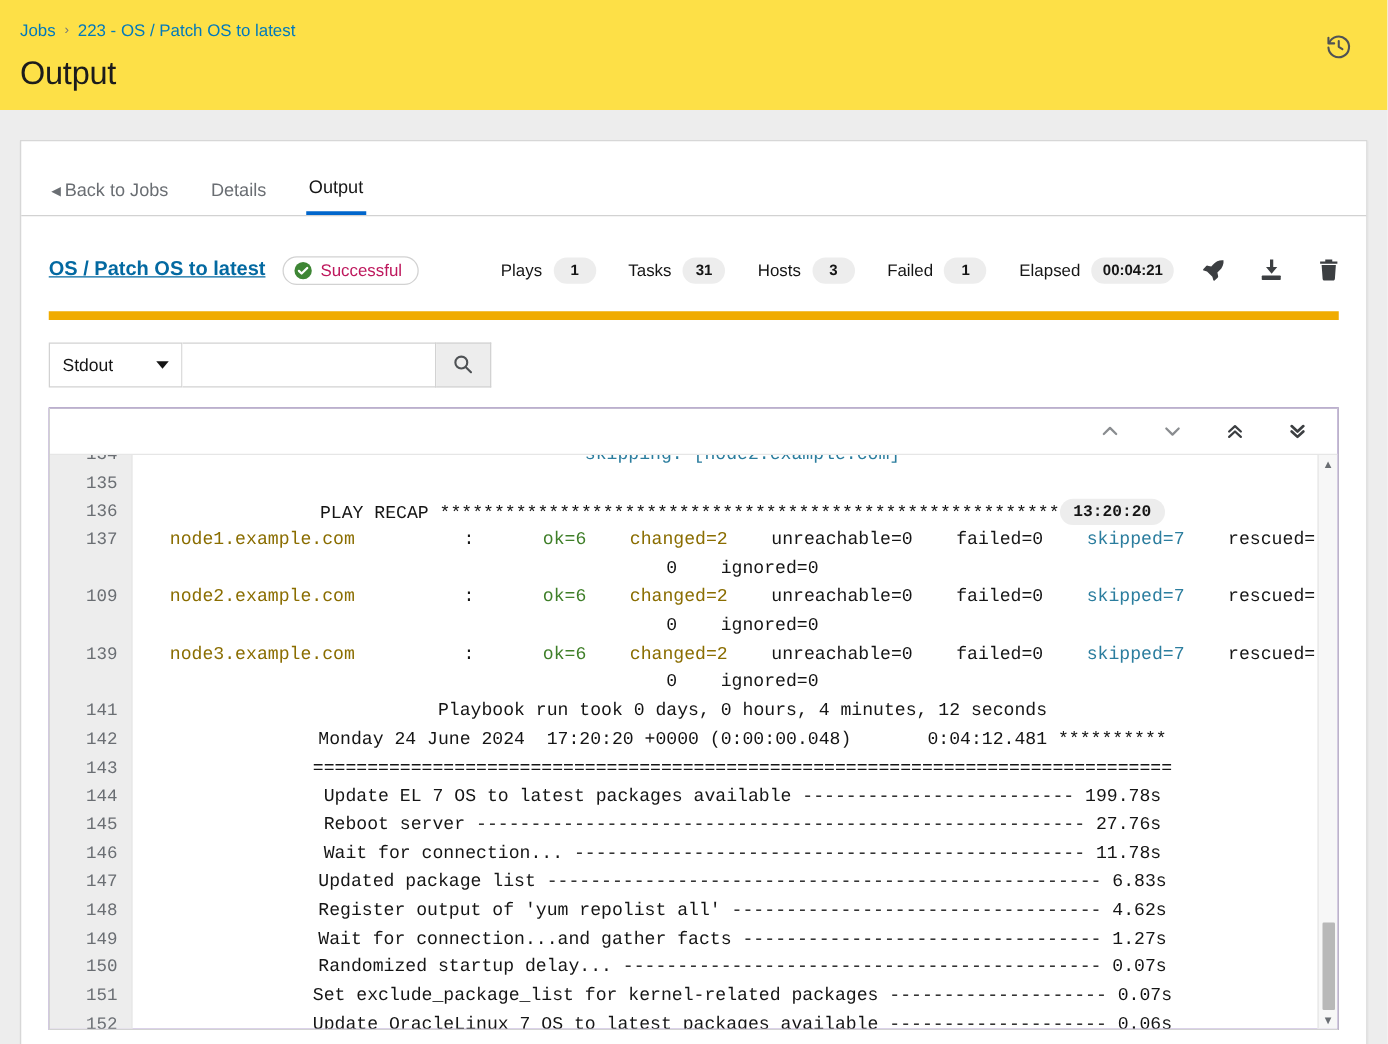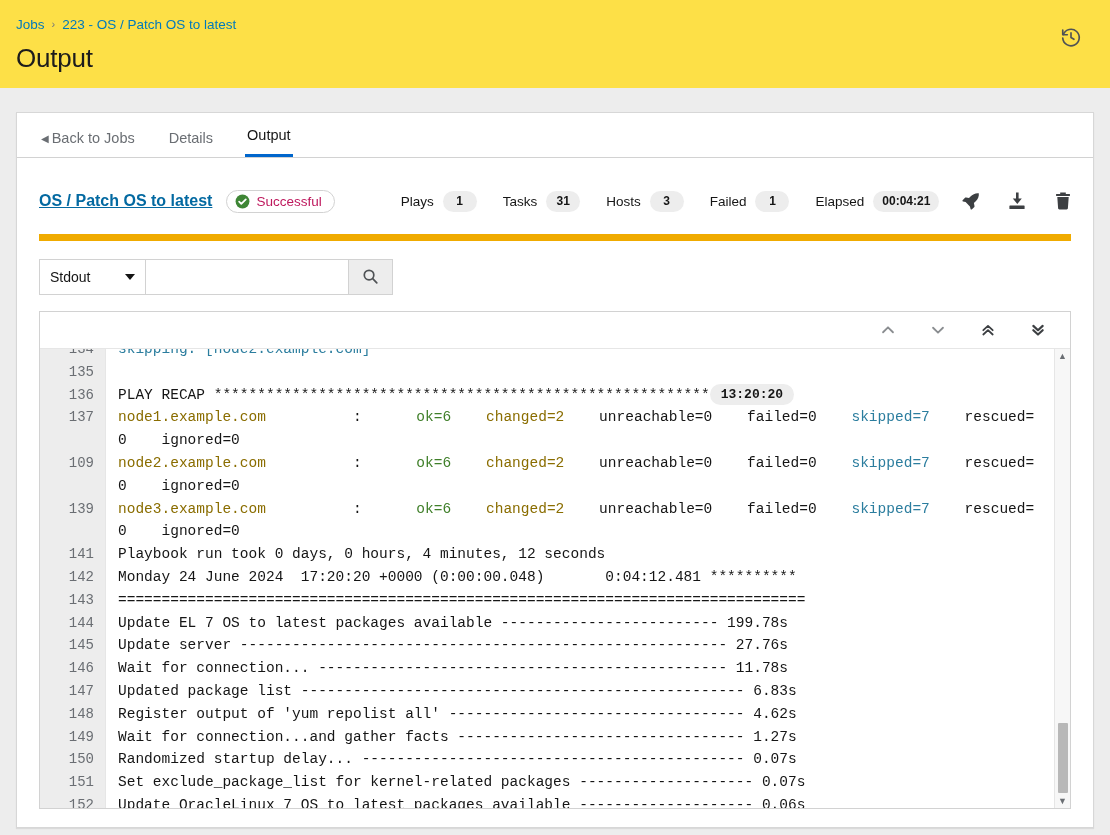--- a/index.html
+++ b/index.html
@@ -55,21 +55,21 @@
     width: 1078px;
     background: #ffffff;
     border: 1px solid #d7d7d7;
     box-shadow: 0 1px 1px rgba(3,3,3,0.08);
   }
 
   
   .tabs {
     display: flex;
     align-items: flex-end;
-    height: 45px;
+    height: 60px;
     border-bottom: 1px solid #d2d2d2;
     padding-left: 22px;
     gap: 30px;
   }
   .tab {
     font-size: 14.5px;
     color: #6a6e73;
     padding: 0 2px 11px 2px;
     cursor: pointer;
     position: relative;
@@ -247,20 +247,21 @@
     flex: 0 0 66px;
     background: #ededed;
     border-right: 1px solid #e6e6e6;
     padding-top: 0;
   }
   .code {
     flex: 1 1 auto;
     position: relative;
     overflow: hidden;
     padding-left: 12px;
+    text-align: center;
   }
   .row {
     height: 22.8px;
     line-height: 22.8px;
     font-family: "Liberation Mono", "DejaVu Sans Mono", monospace;
     font-size: 14.5px;
     white-space: pre;
   }
   .gutter .row {
     text-align: right;
@@ -476,21 +477,21 @@
           <div class="row"><span class="c-olive">node1.example.com</span><span class="c-dark">          : </span><span class="c-green">ok=6</span><span class="c-dark">    </span><span class="c-olive">changed=2</span><span class="c-dark">    unreachable=0    failed=0    </span><span class="c-blue">skipped=7</span><span class="c-dark">    rescued=</span></div>
           <div class="row"><span class="c-dark">0    ignored=0</span></div>
           <div class="row"><span class="c-olive">node2.example.com</span><span class="c-dark">          : </span><span class="c-green">ok=6</span><span class="c-dark">    </span><span class="c-olive">changed=2</span><span class="c-dark">    unreachable=0    failed=0    </span><span class="c-blue">skipped=7</span><span class="c-dark">    rescued=</span></div>
           <div class="row"><span class="c-dark">0    ignored=0</span></div>
           <div class="row"><span class="c-olive">node3.example.com</span><span class="c-dark">          : </span><span class="c-green">ok=6</span><span class="c-dark">    </span><span class="c-olive">changed=2</span><span class="c-dark">    unreachable=0    failed=0    </span><span class="c-blue">skipped=7</span><span class="c-dark">    rescued=</span></div>
           <div class="row"><span class="c-dark">0    ignored=0</span></div>
           <div class="row"><span class="c-dark">Playbook run took 0 days, 0 hours, 4 minutes, 12 seconds</span></div>
           <div class="row"><span class="c-dark">Monday 24 June 2024  17:20:20 +0000 (0:00:00.048)       0:04:12.481 **********</span></div>
           <div class="row"><span class="c-dark">===============================================================================</span></div>
           <div class="row"><span class="c-dark">Update EL 7 OS to latest packages available ------------------------- 199.78s</span></div>
-          <div class="row"><span class="c-dark">Update server -------------------------------------------------------- 27.76s</span></div>
+          <div class="row"><span class="c-dark">Reboot server -------------------------------------------------------- 27.76s</span></div>
           <div class="row"><span class="c-dark">Wait for connection... ----------------------------------------------- 11.78s</span></div>
           <div class="row"><span class="c-dark">Updated package list --------------------------------------------------- 6.83s</span></div>
           <div class="row"><span class="c-dark">Register output of 'yum repolist all' ---------------------------------- 4.62s</span></div>
           <div class="row"><span class="c-dark">Wait for connection...and gather facts --------------------------------- 1.27s</span></div>
           <div class="row"><span class="c-dark">Randomized startup delay... -------------------------------------------- 0.07s</span></div>
           <div class="row"><span class="c-dark">Set exclude_package_list for kernel-related packages -------------------- 0.07s</span></div>
           <div class="row"><span class="c-dark">Update OracleLinux 7 OS to latest packages available -------------------- 0.06s</span></div>
         </div>
       <div class="cscroll">
         <div class="arrow">▲</div>

